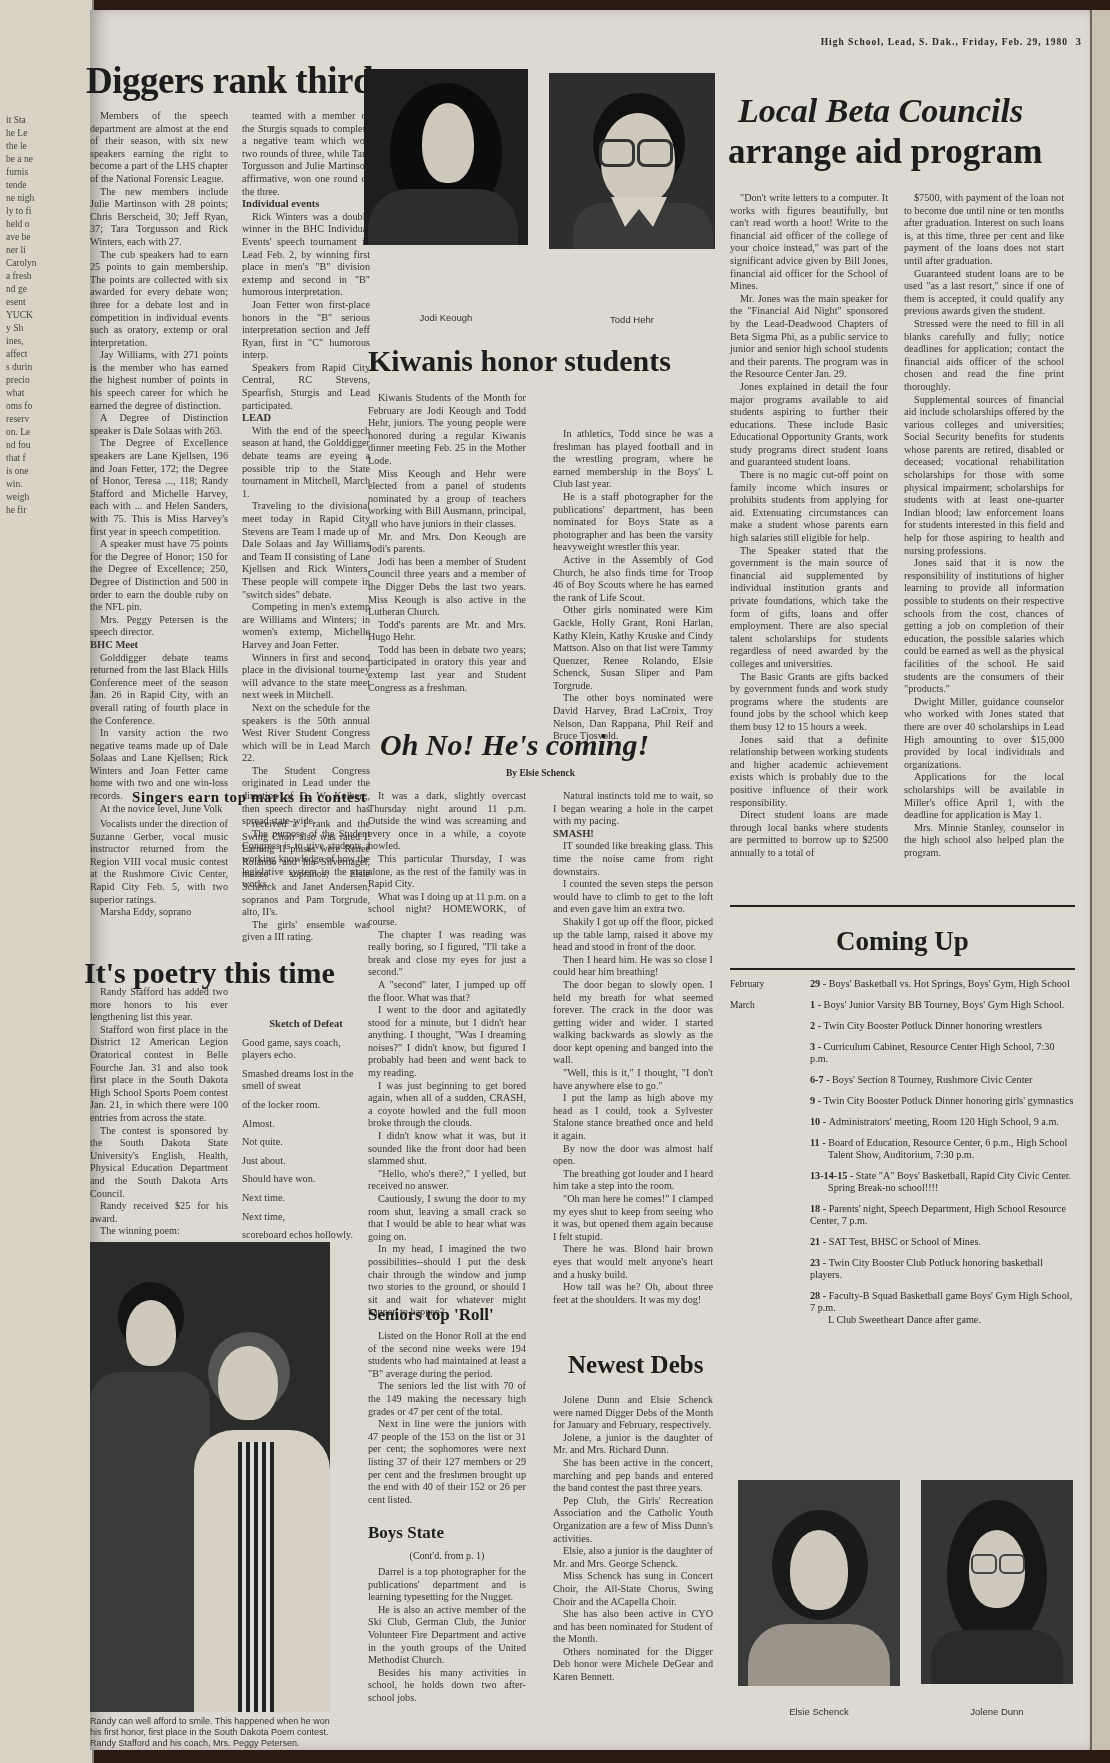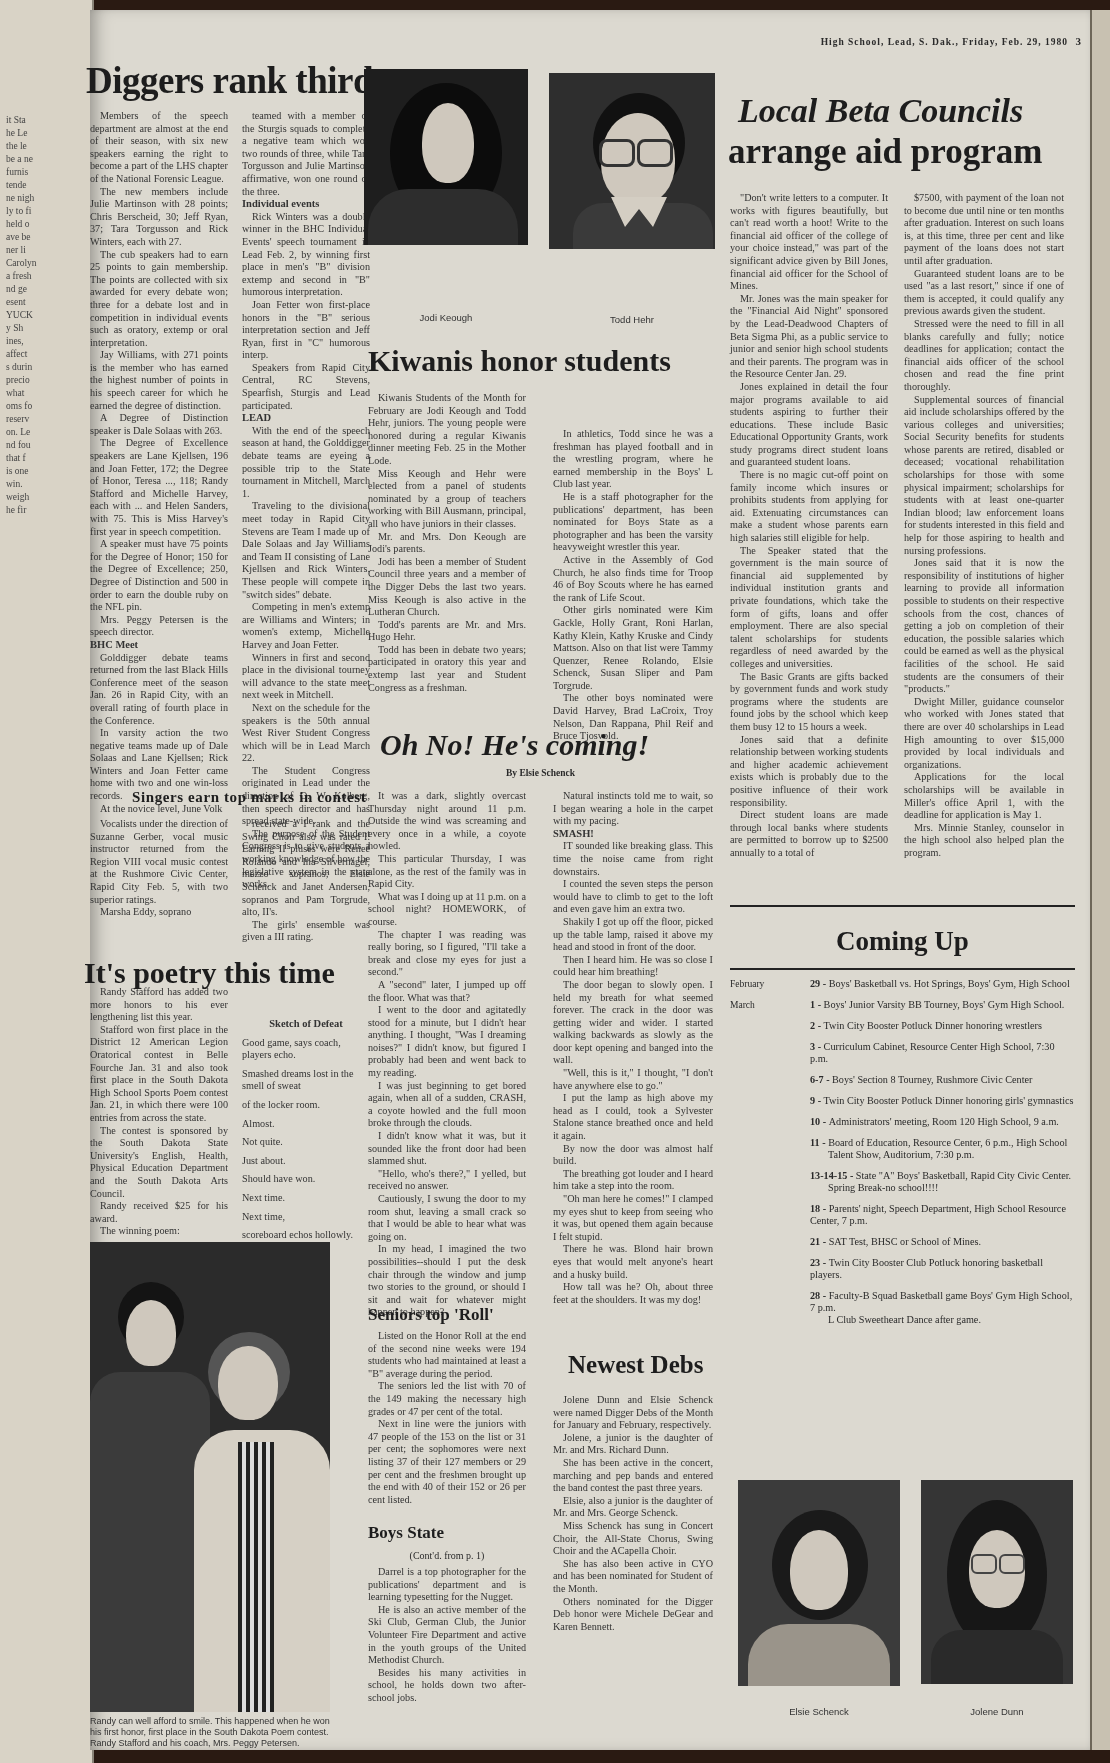--- a/index.html
+++ b/index.html
@@ -206,21 +206,21 @@
       </div>
     <p class="sub">SMASH!</p>
     <div id="ohno-c2b">
         <p>IT sounded like breaking glass. This time the noise came from right downstairs.</p>
         <p>I counted the seven steps the person would have to climb to get to the loft and even gave him an extra two.</p>
         <p>Shakily I got up off the floor, picked up the table lamp, raised it above my head and stood in front of the door.</p>
         <p>Then I heard him. He was so close I could hear him breathing!</p>
         <p>The door began to slowly open. I held my breath for what seemed forever. The crack in the door was getting wider and wider. I started walking backwards as slowly as the door kept opening and banged into the wall.</p>
         <p>"Well, this is it," I thought, "I don't have anywhere else to go."</p>
         <p>I put the lamp as high above my head as I could, took a Sylvester Stalone stance breathed once and held it again.</p>
-        <p>By now the door was almost half build.</p>
+        <p>By now the door was almost half open.</p>
         <p>The breathing got louder and I heard him take a step into the room.</p>
         <p>"Oh man here he comes!" I clamped my eyes shut to keep from seeing who it was, but opened them again because I felt stupid.</p>
         <p>There he was. Blond hair brown eyes that would melt anyone's heart and a husky build.</p>
         <p>How tall was he? Oh, about three feet at the shoulders. It was my dog!</p>
       </div>
   </div>
 
   <div class="abs headline" style="left:278px;top:1296px;font-size:17px;">Seniors top 'Roll'</div>
   <div class="col" style="left:278px;top:1320px;width:158px;" id="sen-c">
       <p>Listed on the Honor Roll at the end of the second nine weeks were 194 students who had maintained at least a "B" average during the period.</p>
@@ -233,20 +233,21 @@
       <p>Darrel is a top photographer for the publications' department and is learning typesetting for the Nugget.</p>
       <p>He is also an active member of the Ski Club, German Club, the Junior Volunteer Fire Department and active in the youth groups of the United Methodist Church.</p>
       <p>Besides his many activities in school, he holds down two after-school jobs.</p>
     </div>
 
   <div class="abs headline" style="left:478px;top:1342px;font-size:25px;">Newest Debs</div>
   <div class="col" style="left:463px;top:1384px;width:160px;" id="debs-c">
       <p>Jolene Dunn and Elsie Schenck were named Digger Debs of the Month for January and February, respectively.</p>
       <p>Jolene, a junior is the daughter of Mr. and Mrs. Richard Dunn.</p>
       <p>She has been active in the concert, marching and pep bands and entered the band contest the past three years.</p>
+      <p>Pep Club, the Girls' Recreation Association and the Catholic Youth Organization are a few of Miss Dunn's activities.</p>
       <p>Elsie, also a junior is the daughter of Mr. and Mrs. George Schenck.</p>
       <p>Miss Schenck has sung in Concert Choir, the All-State Chorus, Swing Choir and the ACapella Choir.</p>
       <p>She has also been active in CYO and has been nominated for Student of the Month.</p>
       <p>Others nominated for the Digger Deb honor were Michele DeGear and Karen Bennett.</p>
     </div>
 
   <div class="abs" style="left:642px;top:25px;width:350px;text-align:right;font-size:9.5px;font-weight:bold;letter-spacing:1px;">
     <span>High School, Lead, S. Dak., Friday, Feb. 29, 1980</span>
     <span style="margin-left:4px;font-size:11px;">3</span>
   </div>

